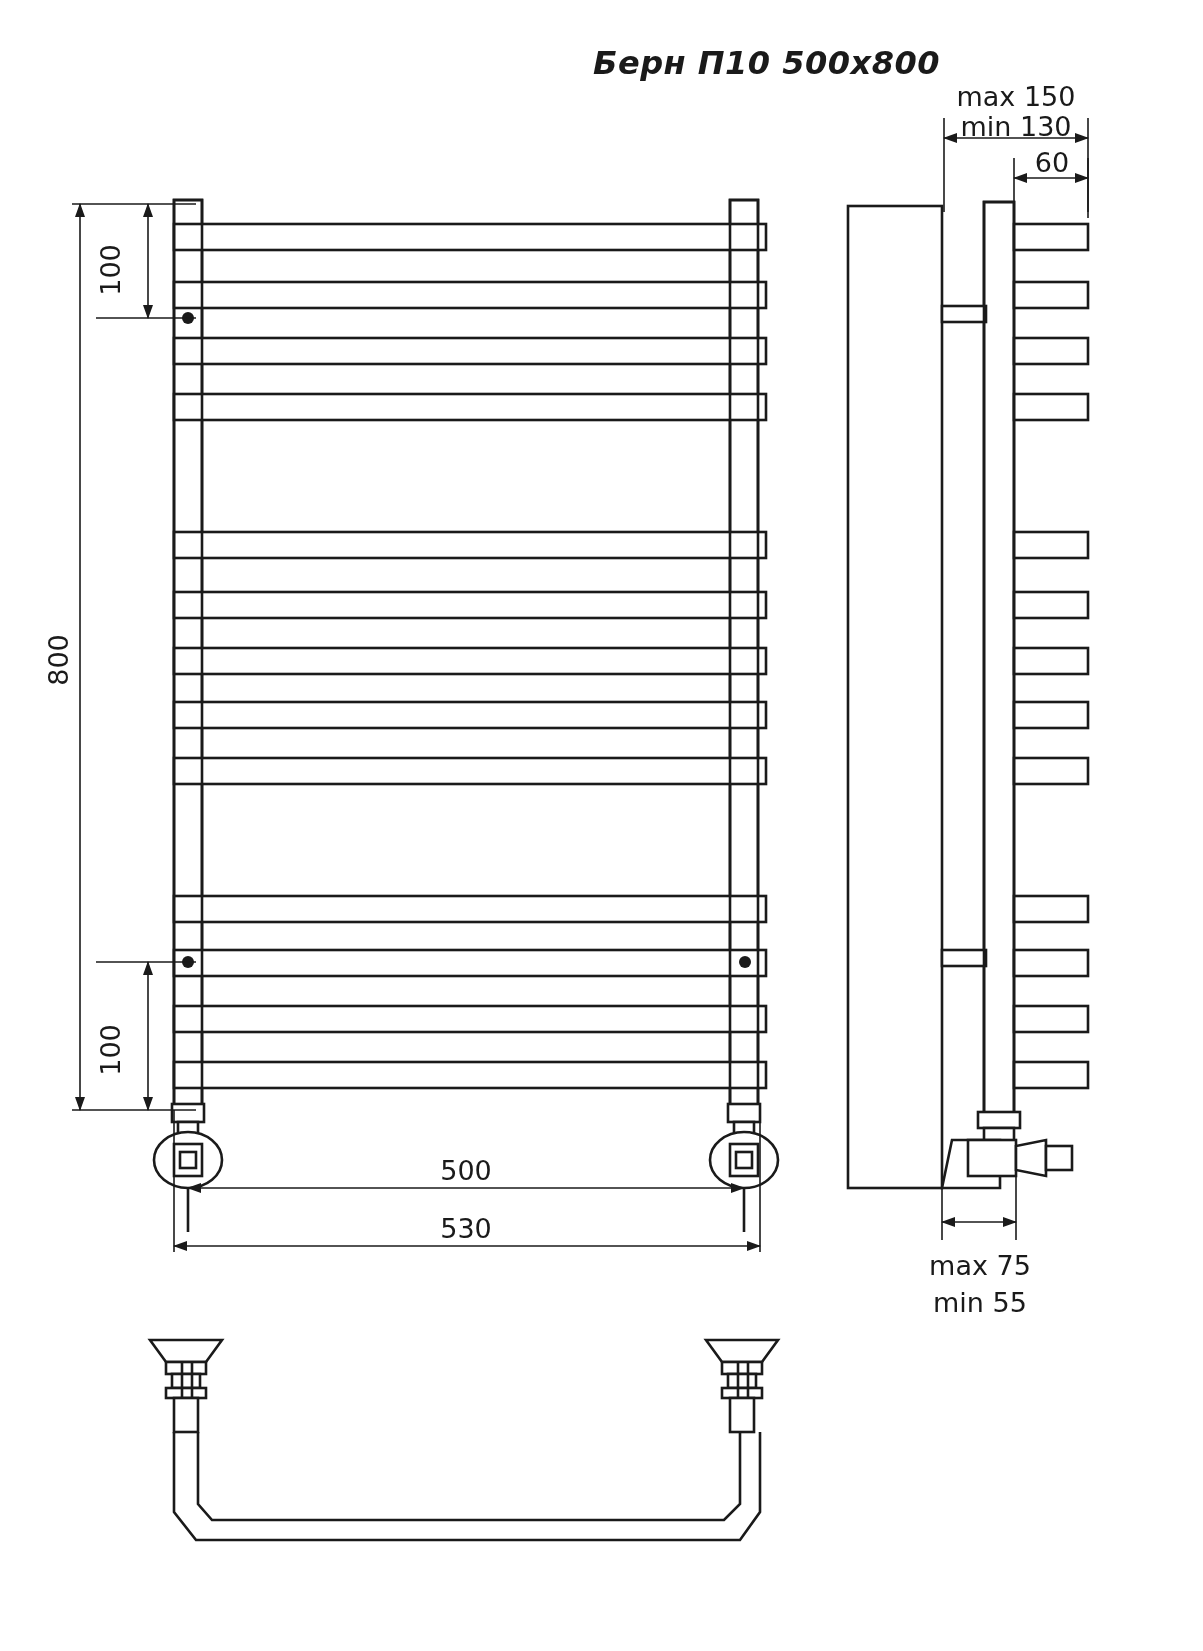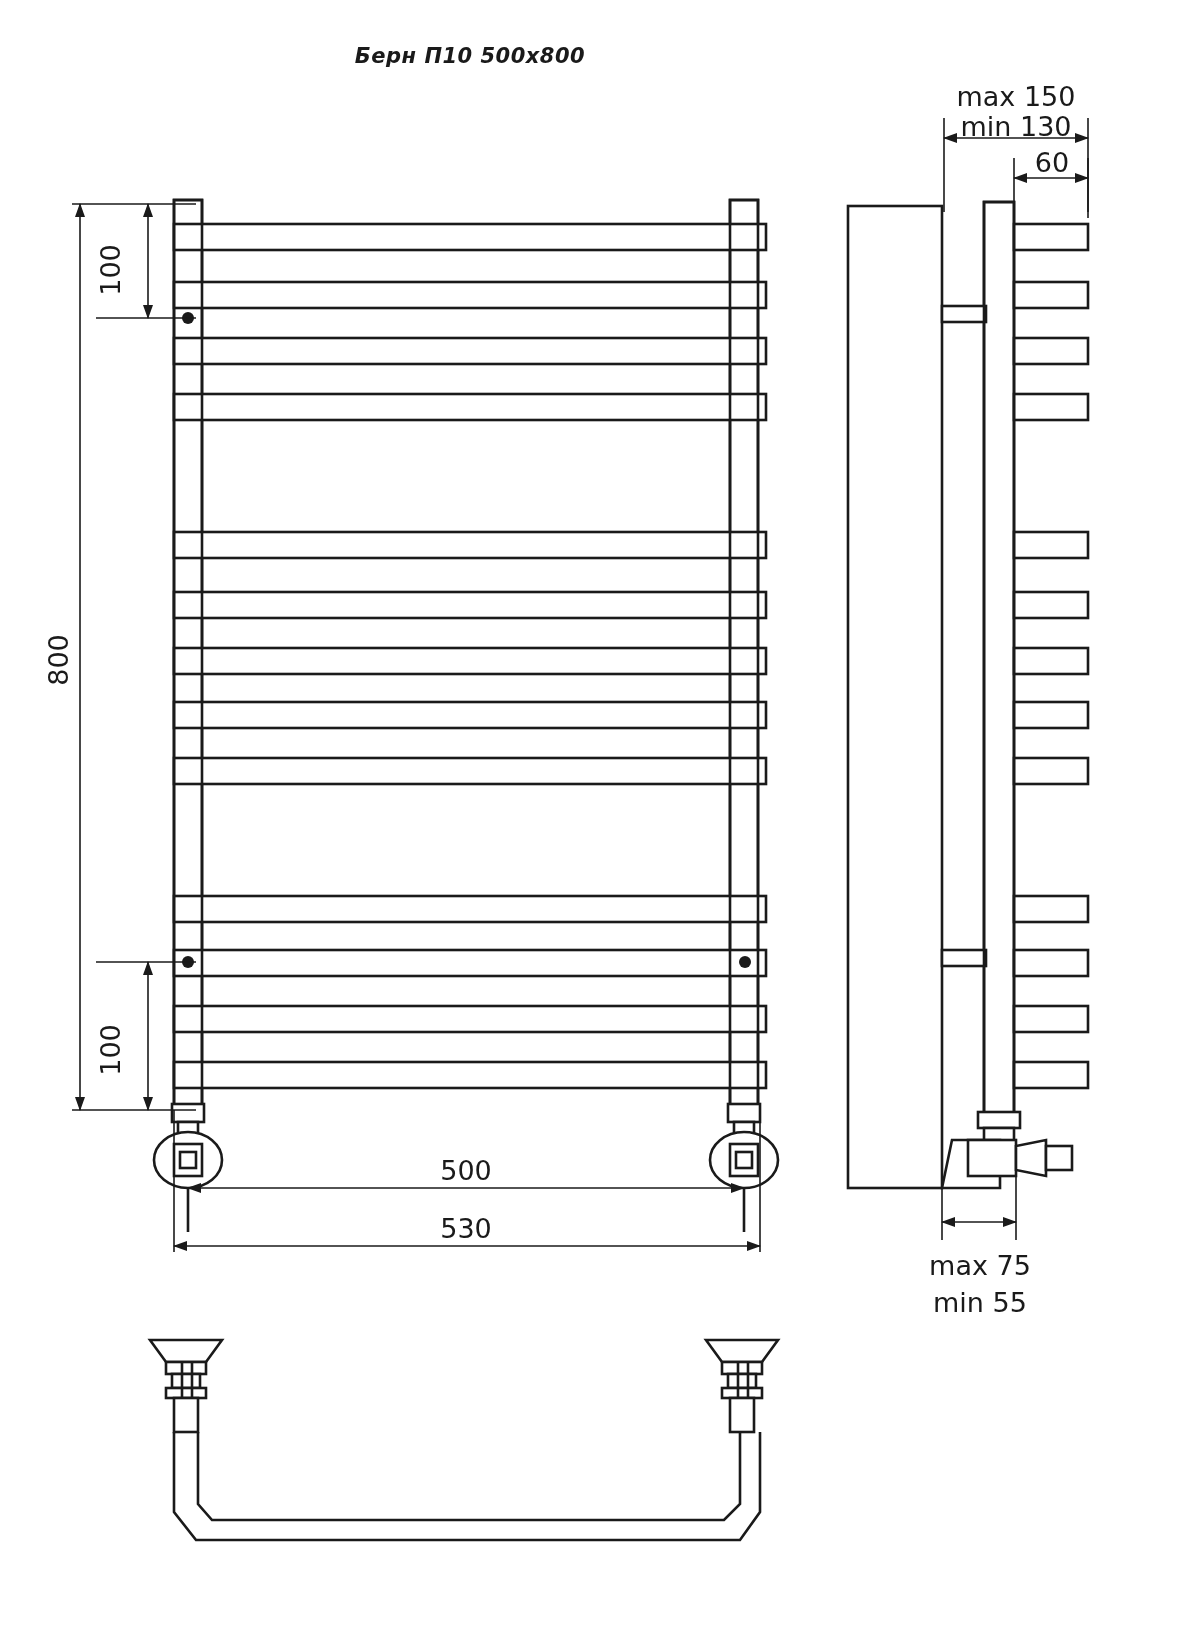--- a/index.html
+++ b/index.html
@@ -15,22 +15,22 @@
     width: 1203px;
     height: 1651px;
     overflow: hidden;
     background: #ffffff;
   }
   .title {
     position: absolute;
     left: 0;
     top: 44px;
     width: 940px;
-    text-align: center;
-    font-size: 21px;
+    text-align: right;
+    font-size: 32px;
     font-weight: bold;
     font-style: italic;
     color: #1a1a1a;
     letter-spacing: 0.5px;
     white-space: nowrap;
   }
   svg {
     position: absolute;
     left: 0;
     top: 0;

